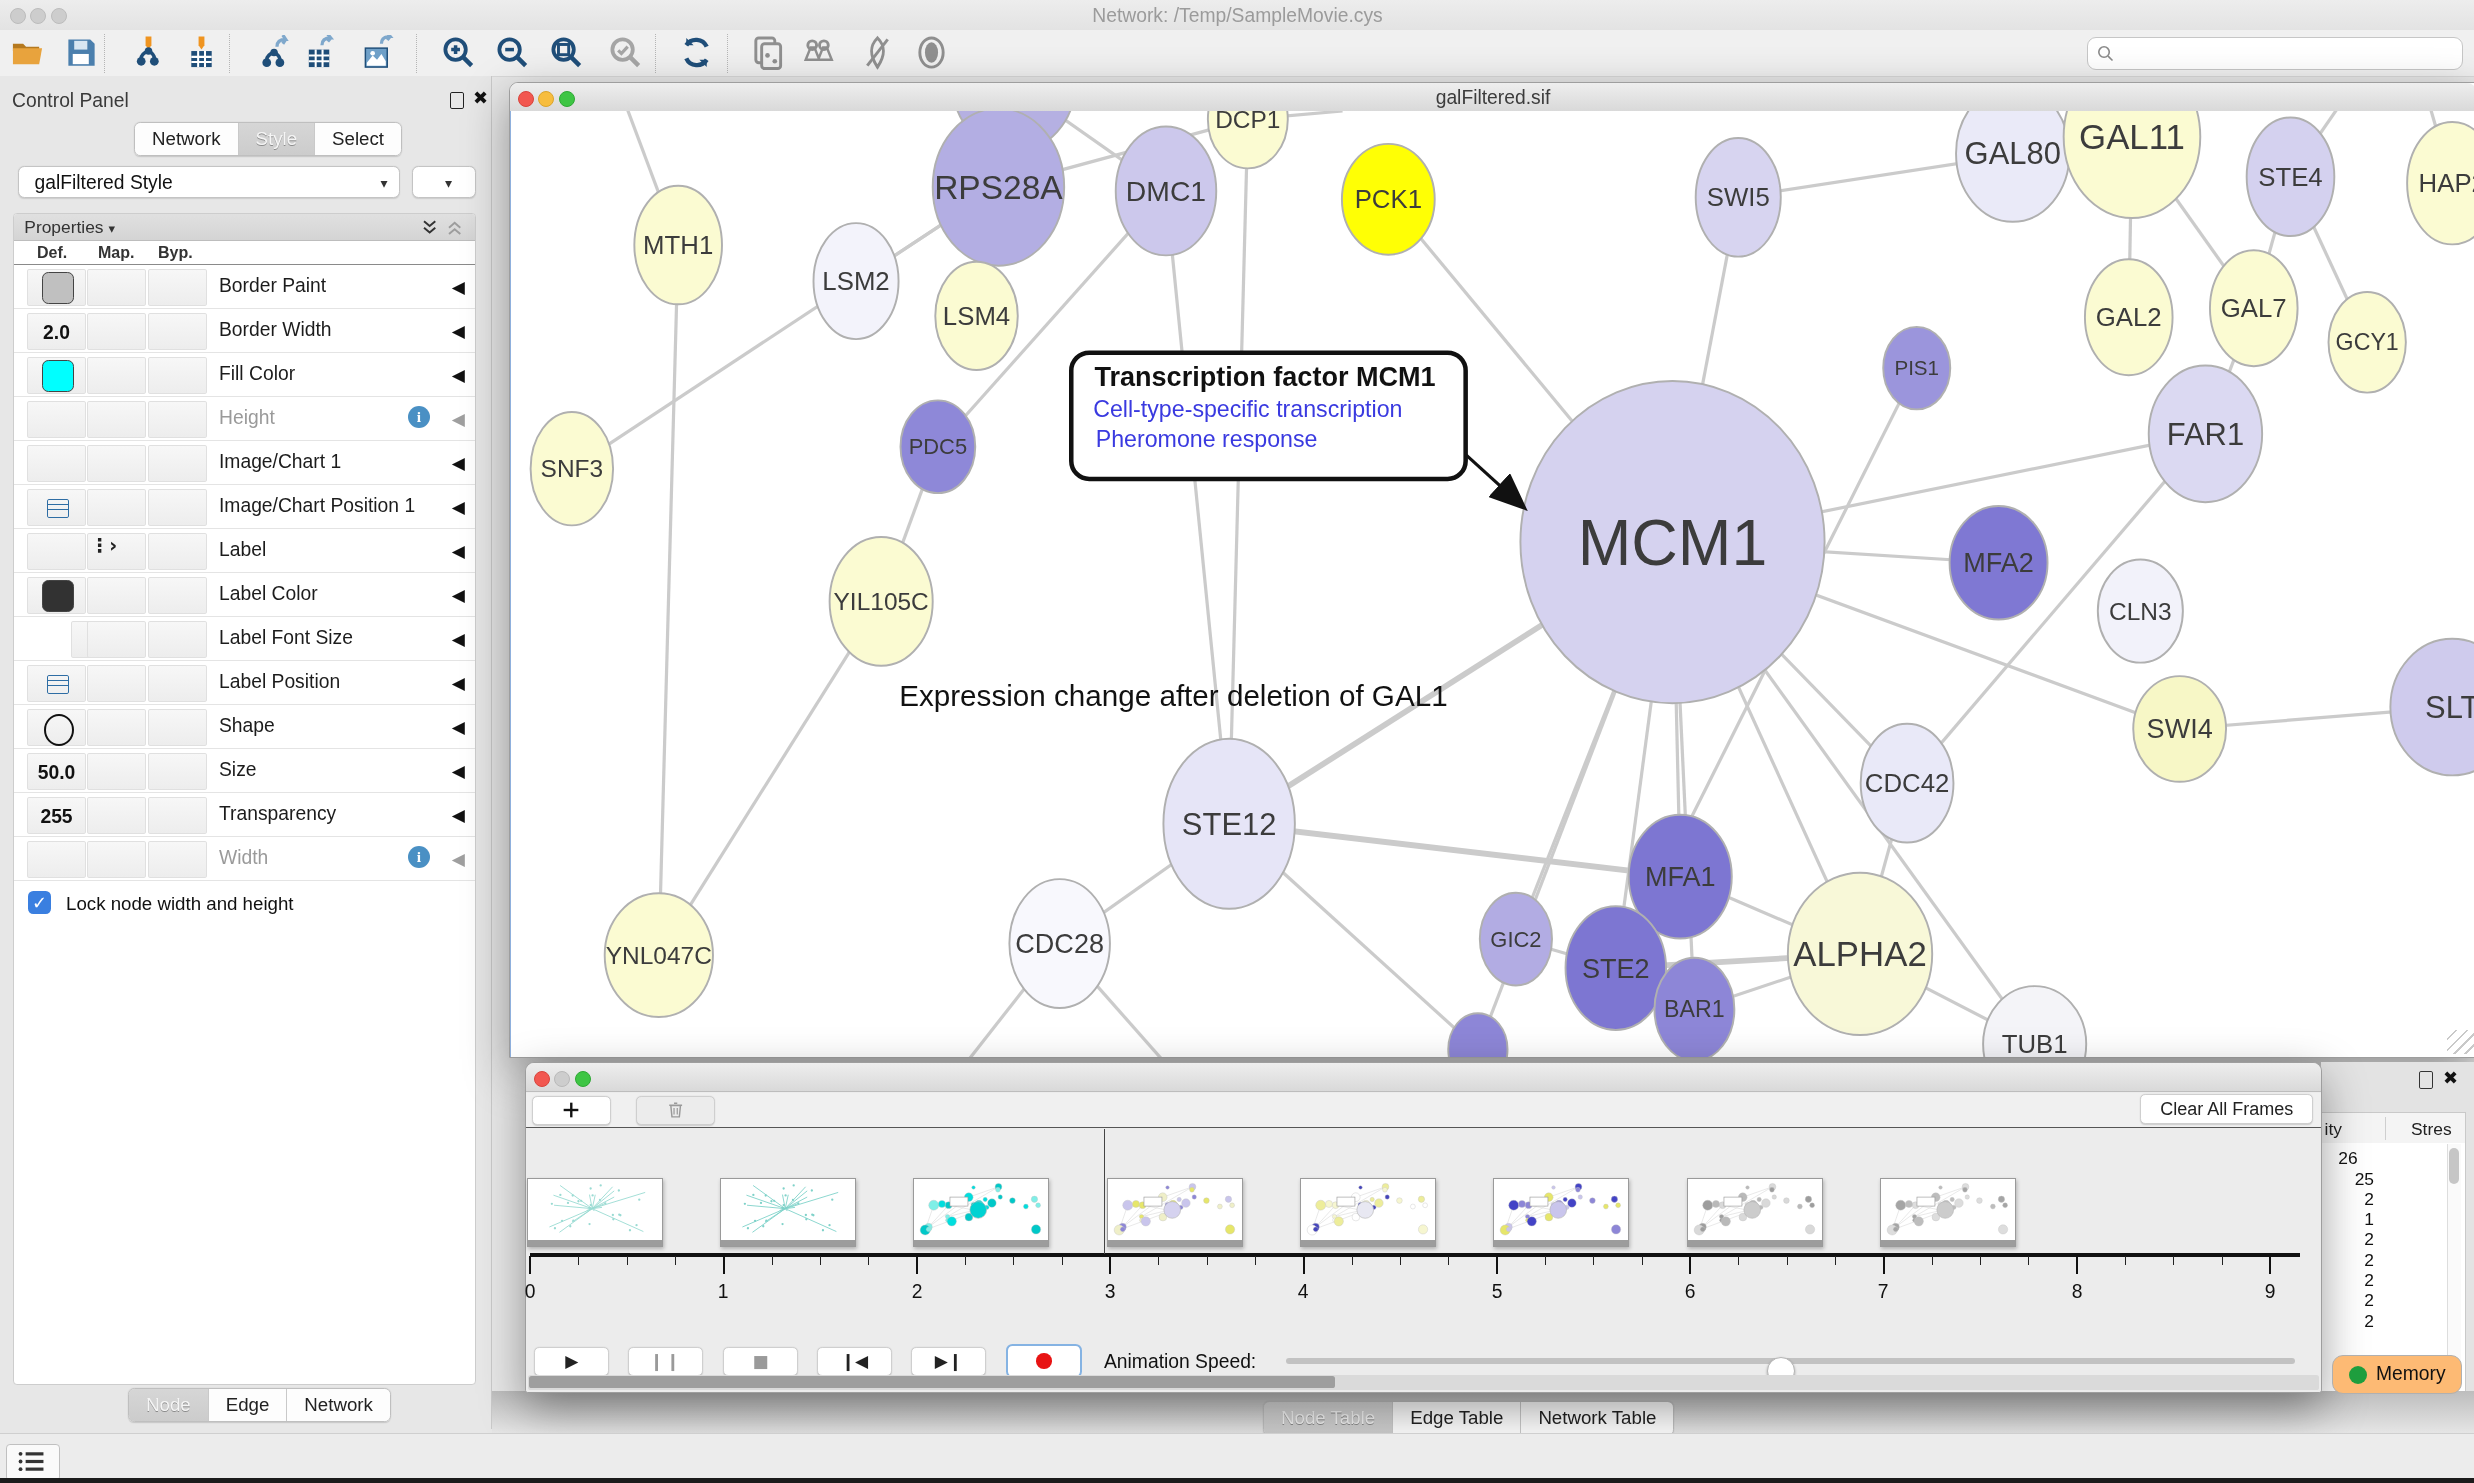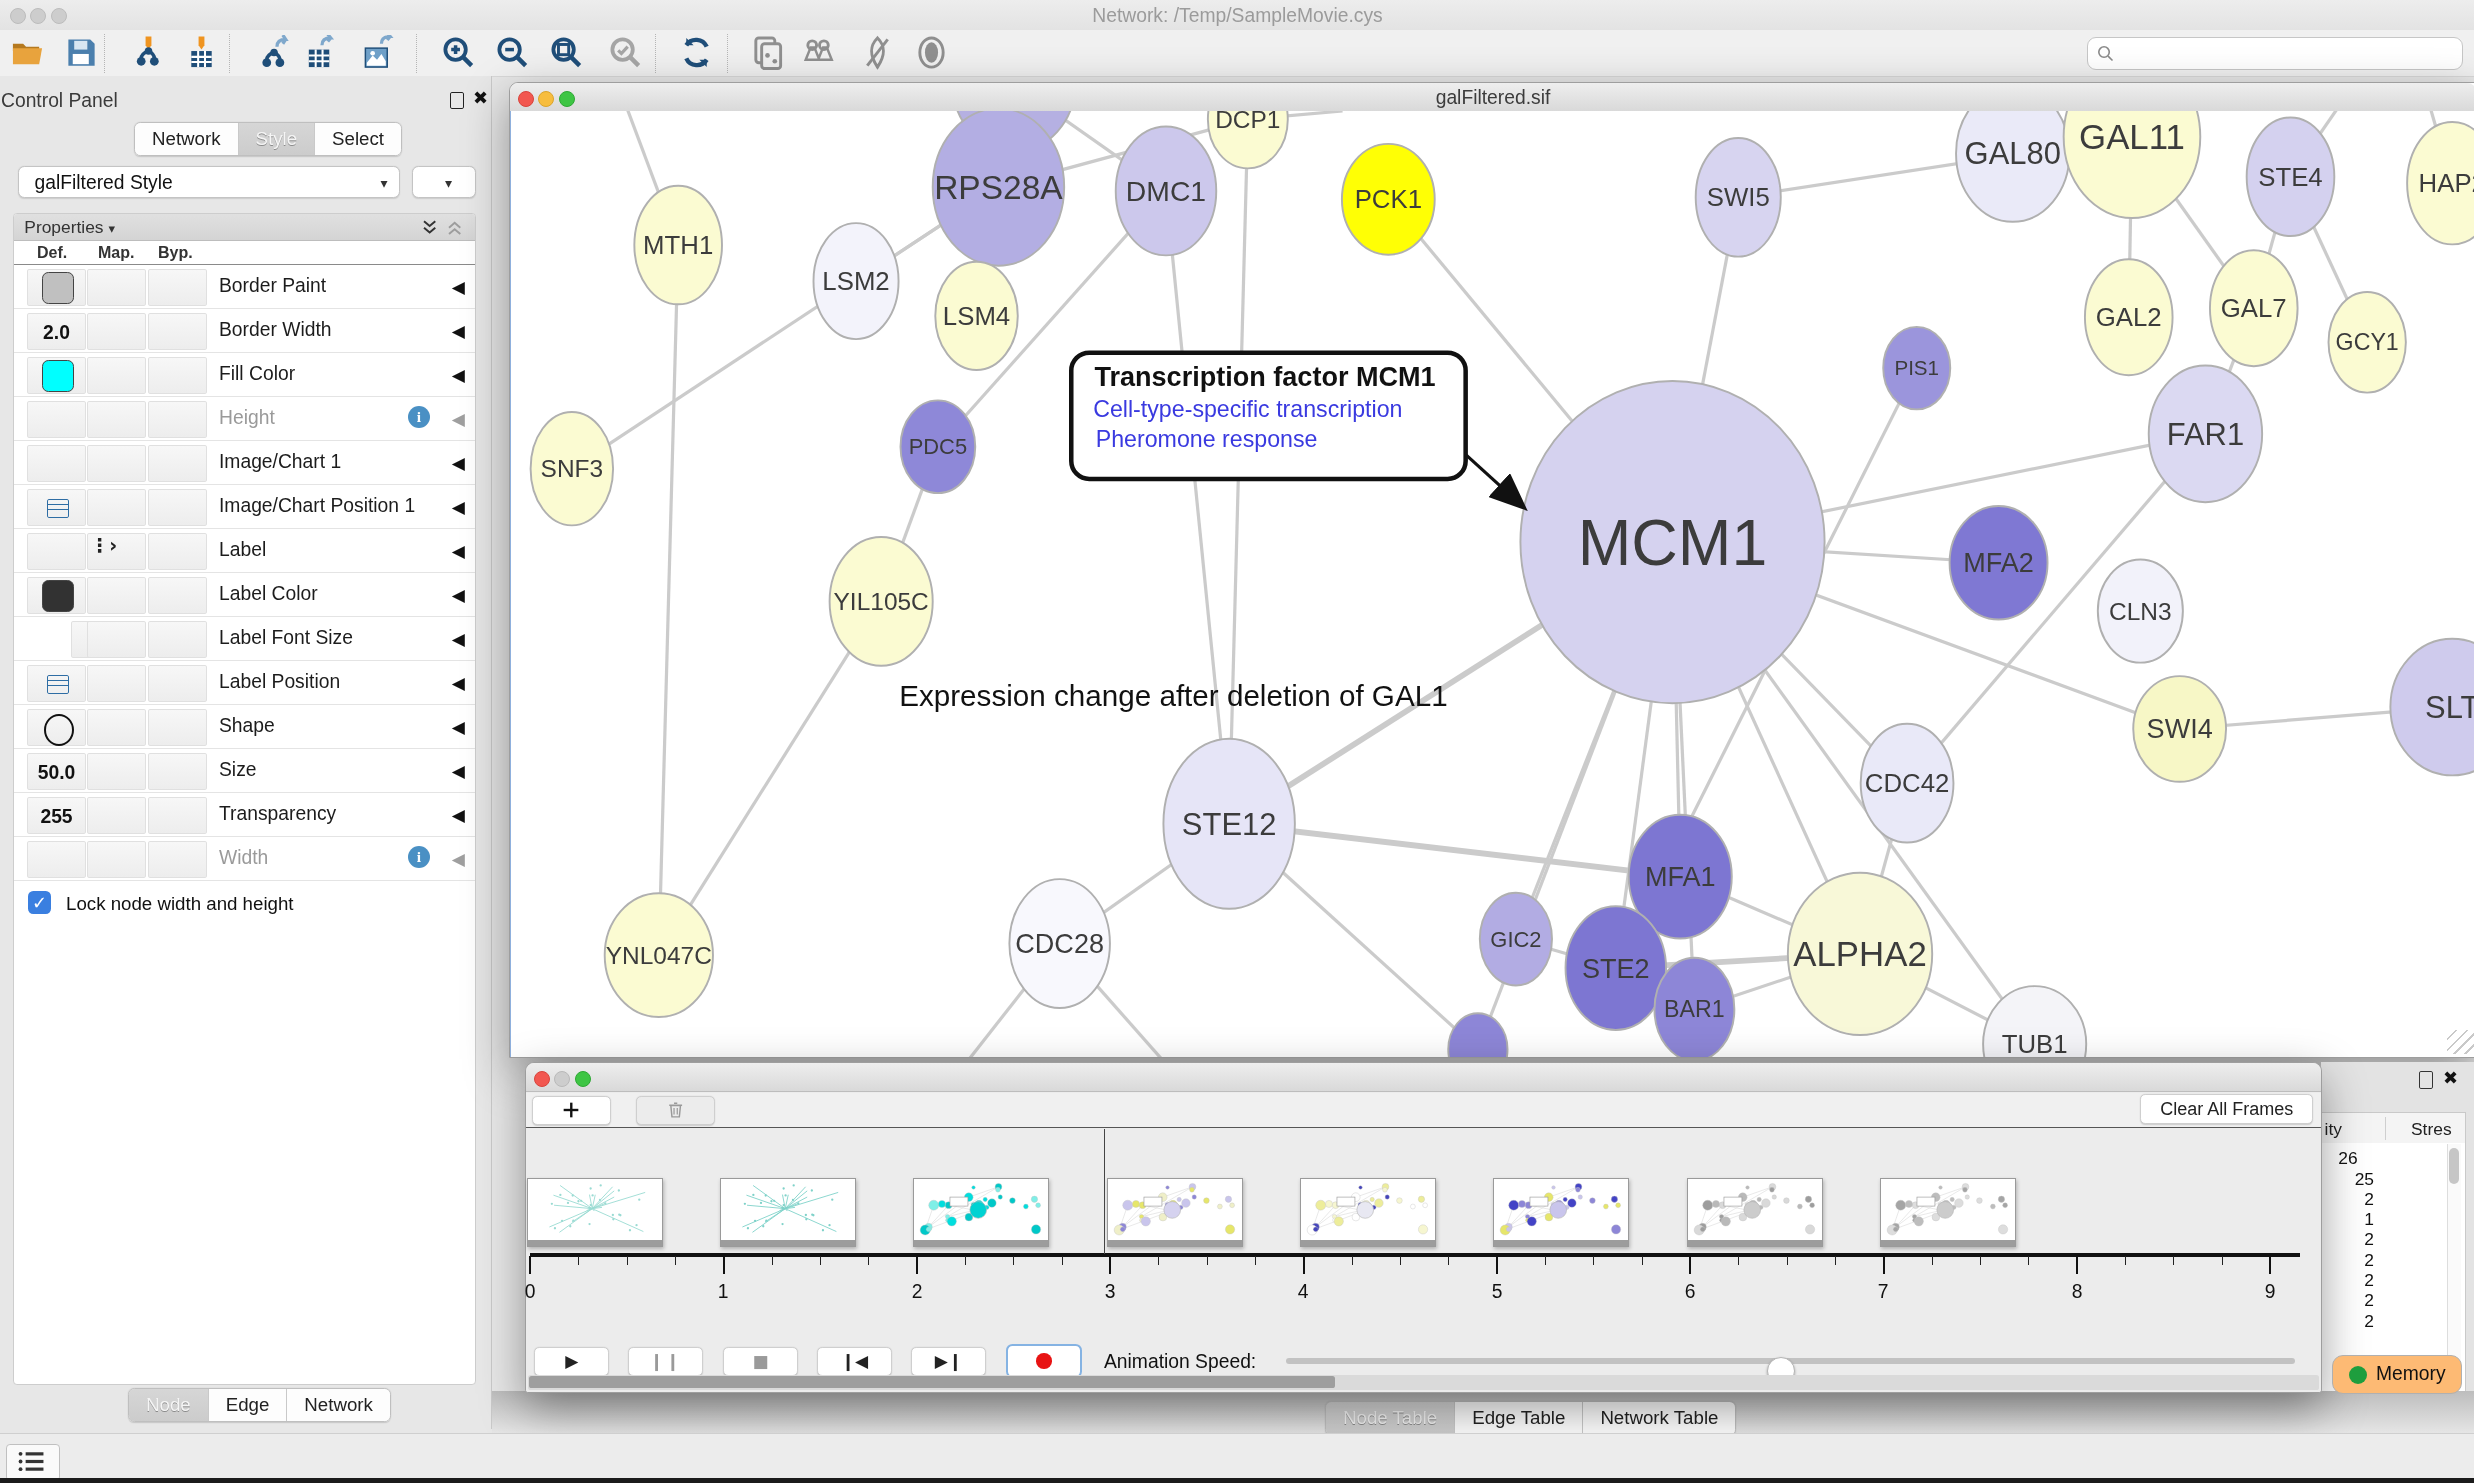--- a/index.html
+++ b/index.html
@@ -10,21 +10,21 @@
   .titlebar{left:0;top:0;width:2475px;height:30px;background:linear-gradient(#ededed,#e3e3e3);border-bottom:0.6px solid #cfcfcf}
   .tl{border-radius:50%;width:14px;height:14px;top:7.7px}
   .session-title{width:100%;text-align:center;top:5.2px;font-size:19.3px;color:#9b9b9b}
   .toolbar{left:0;top:30px;width:2475px;height:46px;background:#f0f0f0;border-bottom:0.6px solid #d8d8d8}
   .tbico{top:5.2px;width:35px;height:35px}
   .tbsep{top:3.9px;width:0;height:39px;border-left:1.3px dotted #b5b5b5}
   .search{left:2087px;top:7px;width:374px;height:31px;background:#fff;border:1.3px solid #c6c6c6;border-radius:9px}
   .search svg{position:absolute;left:7.7px;top:6.4px}
   
   .cpanel{left:0;top:76px;width:491px;height:1353px;background:#e7e7e7;border-right:0.6px solid #c9c9c9}
-  .cpanel-title{left:1px;top:14px;font-size:19.3px;color:#3a3a3a}
+  .cpanel-title{left:12px;top:14px;font-size:19.3px;color:#3a3a3a}
   .winbtn{font-size:18px;color:#111;line-height:18px}
   .floatbtn{width:11.6px;height:15.5px;border:1.9px solid #222;border-radius:1.9px}
   .seg{display:flex;border:0.6px solid #bfbfbf;border-radius:6.4px;overflow:hidden;box-shadow:0 0.6px 1.3px rgba(0,0,0,.15)}
   .seg>div{padding:5.2px 17px;font-size:18.7px;background:#fdfdfd;border-right:0.6px solid #c9c9c9;white-space:nowrap}
   .seg>div:last-child{border-right:none}
   .seg>div.sel{background:linear-gradient(#d6d6d6,#cccccc);color:#f5f5f5;text-shadow:0 0.6px 0.6px #8a8a8a}
   .combo{background:#fff;border:0.6px solid #c4c4c4;border-radius:6.4px;box-shadow:0 0.6px 1.3px rgba(0,0,0,.12)}
   .combo .txt{position:absolute;left:15.5px;top:4.5px;font-size:19.3px;color:#111}
   .combo .arr{position:absolute;right:11.6px;top:7.7px;font-size:14px;color:#333}
   .propbox{left:13px;top:137px;width:461px;height:1170px;background:#fff;border:0.6px solid #cdcdcd;border-radius:3.9px;overflow:hidden}
@@ -537,21 +537,21 @@
       <div class="tprow" style="top: 66px;">1</div>
       <div class="tprow" style="top: 86px;">2</div>
       <div class="tprow" style="top: 107px;">2</div>
       <div class="tprow" style="top: 127px;">2</div>
       <div class="tprow" style="top: 147px;">2</div>
       <div class="tprow" style="top: 168px;">2</div>
     </div>
 </div>
 
 <div class="abs tabband">
-  <div class="abs seg" style="left:833px;top:10.3px" id="main-bottom-tabs">
+  <div class="abs seg" style="left:771px;top:10.3px" id="main-bottom-tabs">
       <div class="sel">Node Table</div>
       <div>Edge Table</div>
       <div>Network Table</div>
     </div>
 </div>
 
 <div class="abs macwin cywin">
   <div class="mwtitle">
     <div class="abs tl" style="left:7.7px;background:#f25750;border:0.6px solid #d8443c"></div>
     <div class="abs tl" style="left:28px;background:#cdcdcd;border:0.6px solid #b9b9b9"></div>

